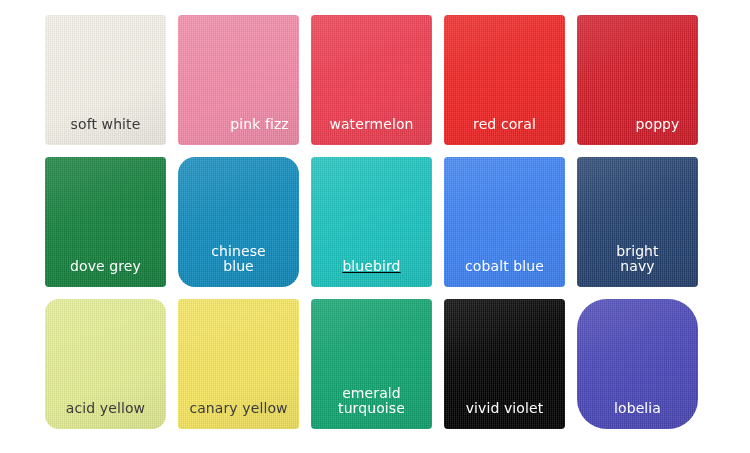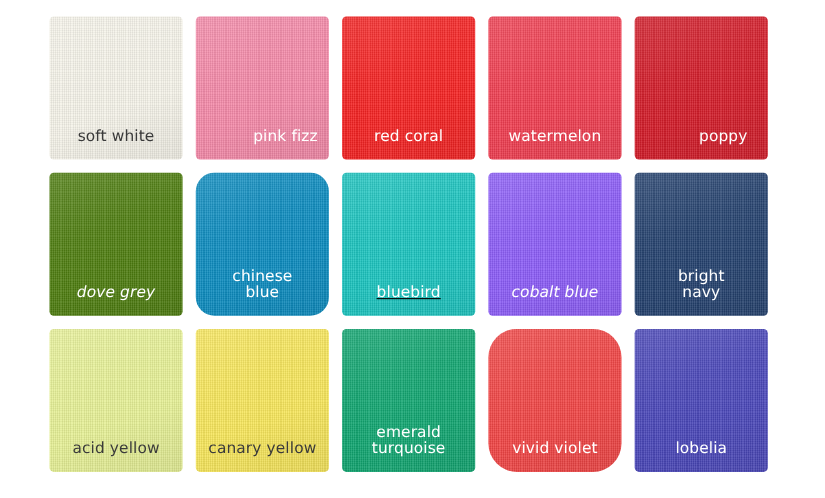--- a/index.html
+++ b/index.html
@@ -94,81 +94,81 @@
     <div class="swatch" style="background-color: rgb(244, 242, 232);">
       <div class="texture"></div>
       <div class="sheen"></div>
       <div class="swatch-label label-dark">soft white</div>
     </div>
     <div class="swatch" style="background-color: rgb(244, 138, 169); padding-left: 42px;">
       <div class="texture"></div>
       <div class="sheen"></div>
       <div class="swatch-label label-light">pink fizz</div>
     </div>
+    <div class="swatch" style="background-color: rgb(238, 61, 80);">
+      <div class="texture"></div>
+      <div class="sheen"></div>
+      <div class="swatch-label label-light">watermelon</div>
+    </div>
     <div class="swatch" style="background-color: rgb(243, 34, 34);">
       <div class="texture"></div>
       <div class="sheen"></div>
       <div class="swatch-label label-light">red coral</div>
-    </div>
-    <div class="swatch" style="background-color: rgb(238, 61, 80);">
-      <div class="texture"></div>
-      <div class="sheen"></div>
-      <div class="swatch-label label-light">watermelon</div>
     </div>
     <div class="swatch" style="background-color: rgb(210, 28, 41); padding-left: 40px;">
       <div class="texture"></div>
       <div class="sheen"></div>
       <div class="swatch-label label-light">poppy</div>
     </div>
-    <div class="swatch" style="background-color: #4d7c0f; font-style: italic;">
+    <div class="swatch" style="background-color: #15803d;">
       <div class="texture"></div>
       <div class="sheen"></div>
       <div class="swatch-label label-light">dove grey</div>
     </div>
     <div class="swatch" style="background-color: rgb(13, 140, 191); border-radius: 17px;">
       <div class="texture"></div>
       <div class="sheen"></div>
       <div class="swatch-label label-light">chinese
 blue</div>
     </div>
     <div class="swatch" style="background-color: rgb(27, 195, 190); text-decoration: underline;">
       <div class="texture"></div>
       <div class="sheen"></div>
       <div class="swatch-label label-light">bluebird</div>
     </div>
-    <div class="swatch" style="background-color: #8b5cf6; font-style: italic;">
+    <div class="swatch" style="background-color: #3b82f6;">
       <div class="texture"></div>
       <div class="sheen"></div>
       <div class="swatch-label label-light">cobalt blue</div>
     </div>
     <div class="swatch" style="background-color: rgb(36, 65, 110);">
       <div class="texture"></div>
       <div class="sheen"></div>
       <div class="swatch-label label-light">bright
 navy</div>
     </div>
-    <div class="swatch" style="background-color: rgb(229, 239, 149);">
+    <div class="swatch" style="background-color: rgb(229, 239, 149); border-radius: 14px;">
       <div class="texture"></div>
       <div class="sheen"></div>
       <div class="swatch-label label-dark">acid yellow</div>
     </div>
     <div class="swatch" style="background-color: rgb(247, 230, 92); justify-content: center;">
       <div class="texture"></div>
       <div class="sheen"></div>
       <div class="swatch-label label-dark">canary yellow</div>
     </div>
     <div class="swatch" style="background-color: rgb(17, 165, 112); justify-content: flex-end;">
       <div class="texture"></div>
       <div class="sheen"></div>
       <div class="swatch-label label-light">emerald
 turquoise</div>
     </div>
-    <div class="swatch" style="background-color: #ef4444; border-radius: 26px;">
+    <div class="swatch" style="background-color: #000000;">
       <div class="texture"></div>
       <div class="sheen"></div>
       <div class="swatch-label label-light">vivid violet</div>
     </div>
-    <div class="swatch" style="background-color: rgb(74, 71, 184);">
+    <div class="swatch" style="background-color: rgb(74, 71, 184); border-radius: 30px;">
       <div class="texture"></div>
       <div class="sheen"></div>
       <div class="swatch-label label-light">lobelia</div>
     </div>
   </div>
 
 </body></html>

